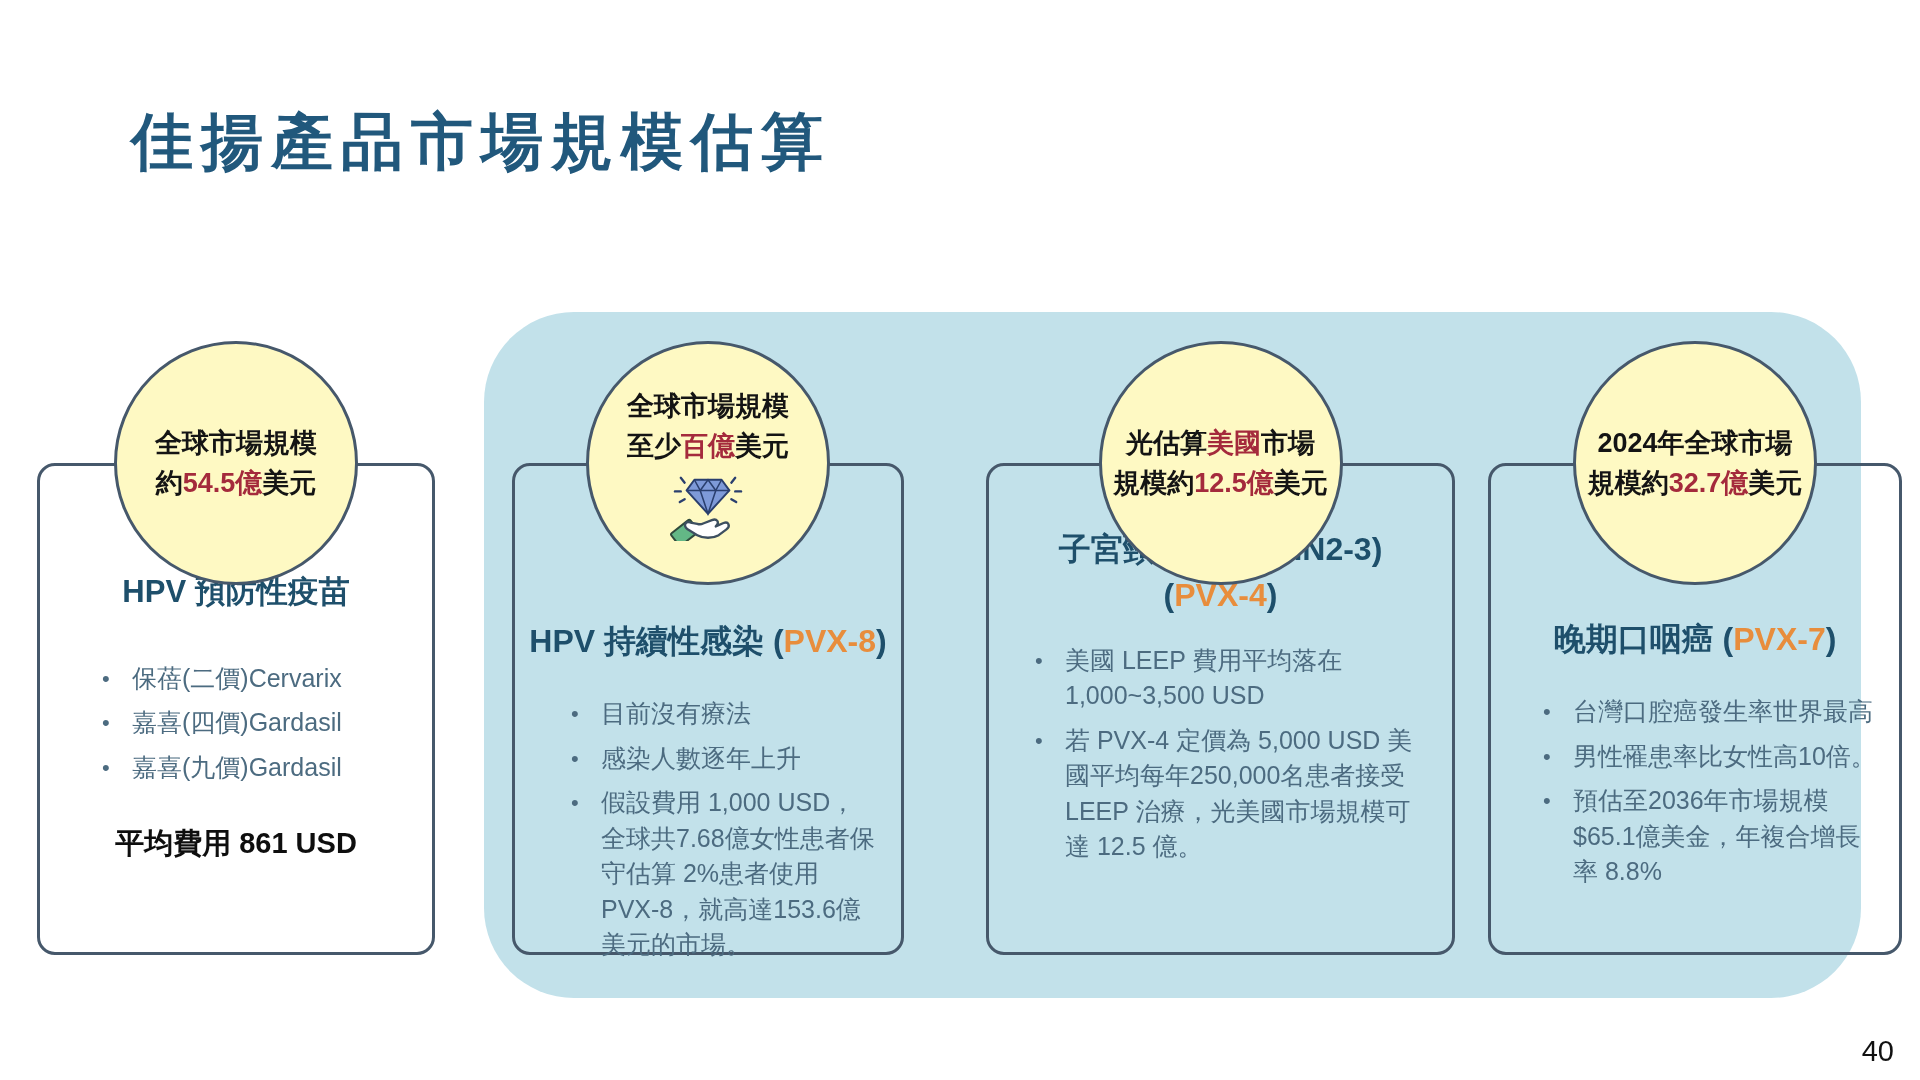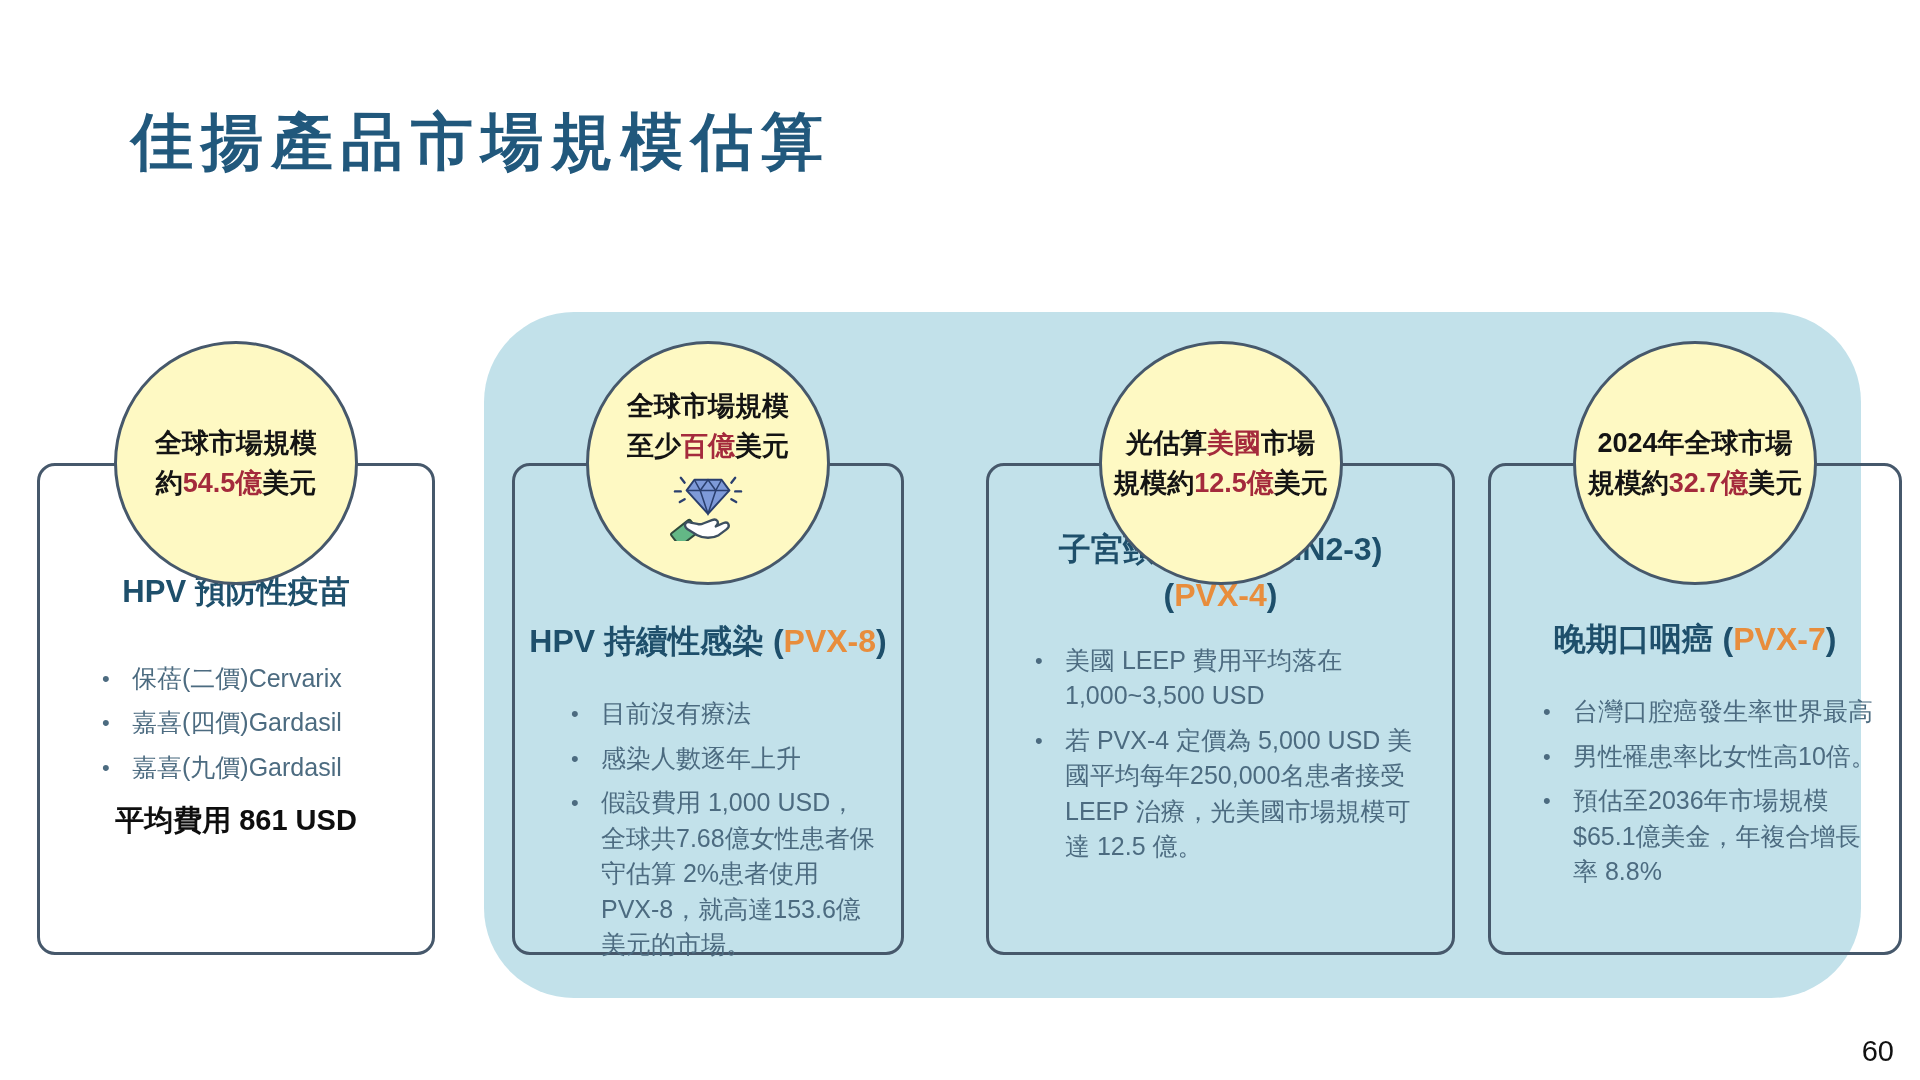--- a/index.html
+++ b/index.html
@@ -46,21 +46,21 @@
   .c4 .card-title { margin-top: 150px; }
   .bullets { color: #4C6B80; font-size: 25px; line-height: 1.42; }
   .c1 .bullets { margin-top: 46px; padding: 0 20px 0 62px; }
   .c2 .bullets { margin-top: 32px; padding: 0 22px 0 56px; }
   .c3 .bullets { margin-top: 24px; padding: 0 20px 0 46px; }
   .c4 .bullets { margin-top: 32px; padding: 0 18px 0 52px; }
   .bullet { display: flex; margin-bottom: 9px; }
   .bm { width: 30px; flex: 0 0 30px; font-size: 22px; padding-top: 2px; }
   .bt { flex: 1; }
   .card-footer {
-    margin-top: 16px; text-align: center; font-size: 29px; font-weight: bold; color: #0E0E0E;
+    margin-top: 39px; text-align: center; font-size: 29px; font-weight: bold; color: #0E0E0E;
   }
   .page-number {
     position: absolute; right: 26px; bottom: 12px; font-size: 29px; color: #111111;
   }
 </style>
 </head>
 <body>
 
 <div class="slide">
 
@@ -169,14 +169,14 @@
           <span class="bm">•</span>
           <span class="bt">男性罹患率比女性高10倍。</span>
         </div>
       <div class="bullet">
           <span class="bm">•</span>
           <span class="bt">預估至2036年市場規模 $65.1億美金，年複合增長率 8.8%</span>
         </div>
     </div>
   </div>
 
-  <div class="page-number">60</div>
+  <div class="page-number">40</div>
 </div>
 
 </body></html>

